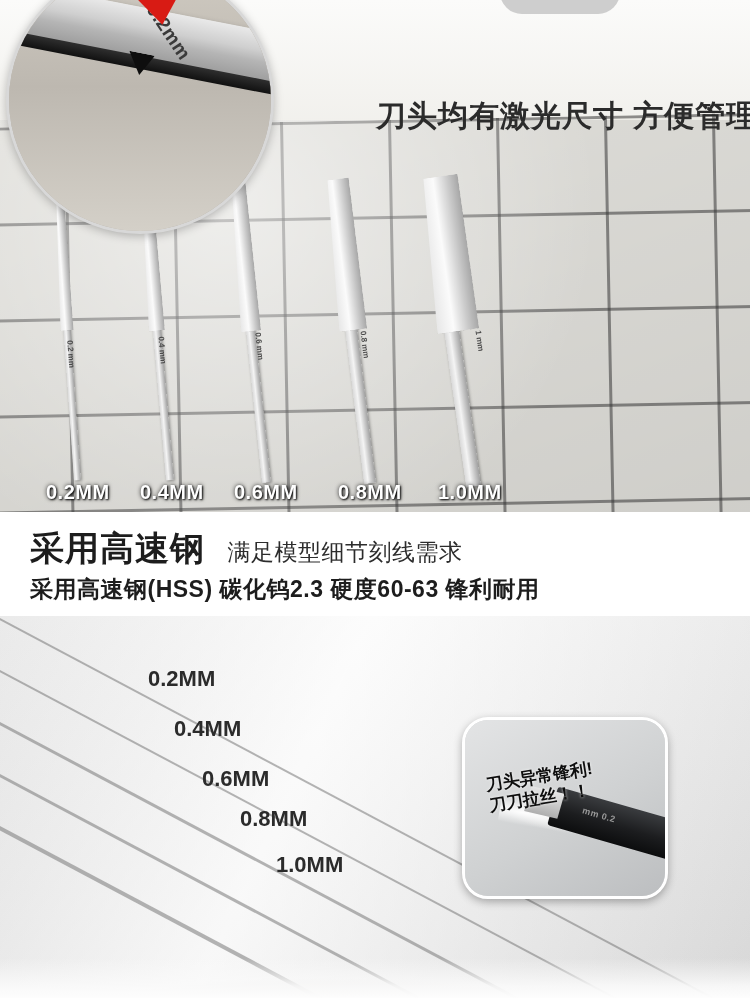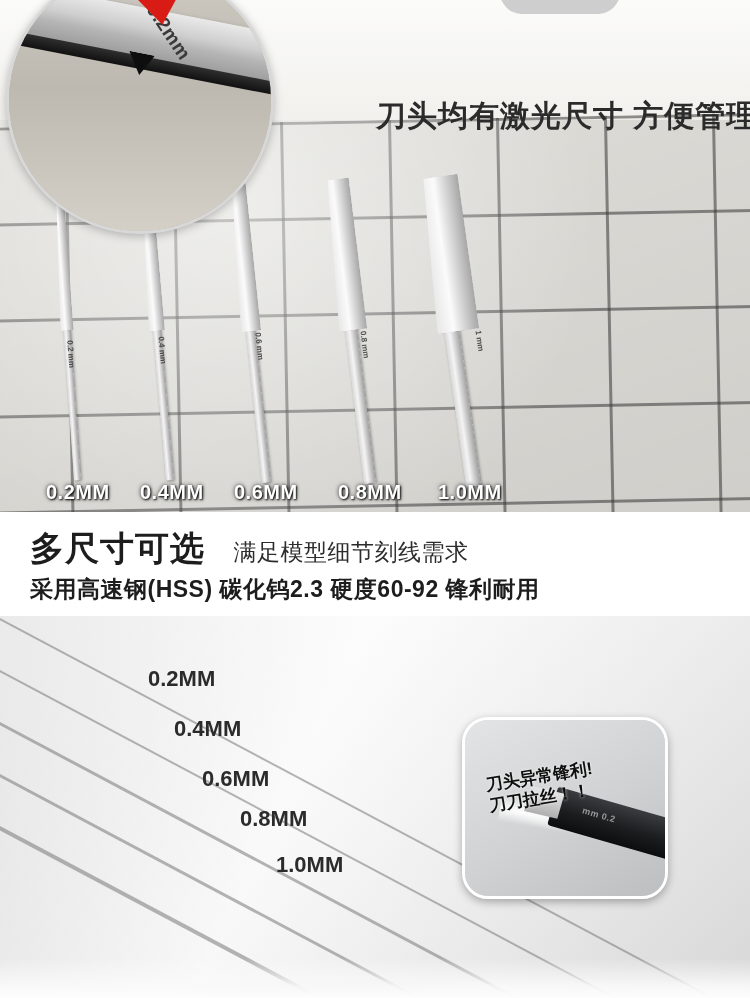--- a/index.html
+++ b/index.html
@@ -175,21 +175,21 @@
   }
   .spec-line1 .big {
     font-size: 34px;
     font-weight: bold;
     color: #1d1d1d;
     letter-spacing: 1px;
   }
   .spec-line1 .small {
     font-size: 23px;
     color: #2c2c2c;
-    margin-left: 24px;
+    margin-left: 18px;
     letter-spacing: 0.5px;
   }
   .spec-line2 {
     position: absolute;
     left: 30px; top: 62px;
     font-size: 23px;
     font-weight: bold;
     color: #1d1d1d;
     letter-spacing: 0.5px;
     white-space: nowrap;
@@ -378,24 +378,24 @@
       <div class="mag-label">0.2mm</div>
       <div class="mag-arrow">
 
         <div class="head"></div>
       </div>
     </div>
   </div>
 
   <div class="spec-block">
     <div class="spec-line1">
-      <span class="big">多尺寸可选</span>
+      <span class="big">采用高速钢</span>
       <span class="small">满足模型细节刻线需求</span>
     </div>
-    <div class="spec-line2">采用高速钢(HSS) 碳化钨2.3  硬度60-92 锋利耐用</div>
+    <div class="spec-line2">采用高速钢(HSS) 碳化钨2.3  硬度60-63 锋利耐用</div>
   </div>
 
   <div class="bottom-panel">
     <div class="abs-sheet"></div>
 
     <div class="scribe s1" style="top:-30px;"></div>
     <div class="scribe s2" style="top:22px;"></div>
     <div class="scribe s3" style="top:74px;"></div>
     <div class="scribe s4" style="top:126px;"></div>
     <div class="scribe s5" style="top:178px;"></div>

